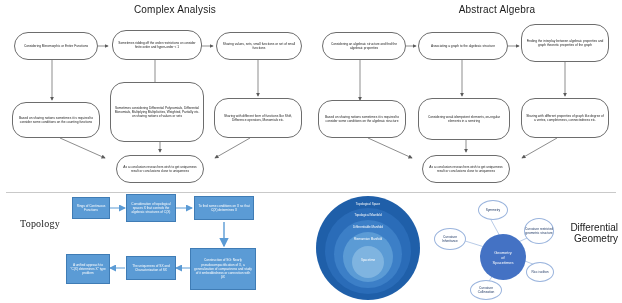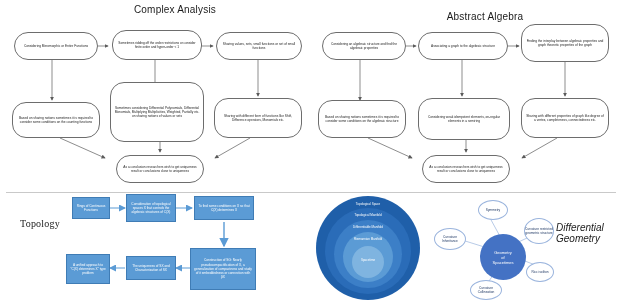--- a/index.html
+++ b/index.html
@@ -16,23 +16,22 @@
     position:absolute;
     font-size:10px;
     color:#1a1a1a;
     text-align:center;
     letter-spacing:.2px;
   }
   .side-title{
     position:absolute;
     font-size:10px;
     color:#1a1a1a;
-    text-align:left;
+    text-align:right;
     line-height:11px;
-    font-style:italic;
   }
   
   .node{
     position:absolute;
     box-sizing:border-box;
     border:1px solid #6d6d6d;
     border-radius:14px;
     background:#ffffff;
     font-size:3.2px;
     line-height:4.2px;
@@ -113,21 +112,21 @@
     text-align:center;
     box-sizing:border-box;
   }
 </style>
 </head>
 <body>
 
 <div class="canvas">
 
   <div class="title" style="left:110px;top:4px;width:130px;">Complex Analysis</div>
-  <div class="title" style="left:420px;top:4px;width:130px;margin-top:7px;">Abstract Algebra</div>
+  <div class="title" style="left:432px;top:4px;width:130px;">Abstract Algebra</div>
   <div class="title" style="left:10px;top:218px;width:60px;font-family:Liberation Serif, serif;">Topology</div>
   <div class="side-title" style="left:556px;top:222px;width:62px;">
     <span>Differential</span><br>
     <span>Geometry</span>
   </div>
 
   <svg class="lines">
     <defs>
       <marker id="ah" markerWidth="6" markerHeight="6" refX="5" refY="3" orient="auto">
         <path d="M0,0 L6,3 L0,6 z" fill="#5b5b5b"></path>

